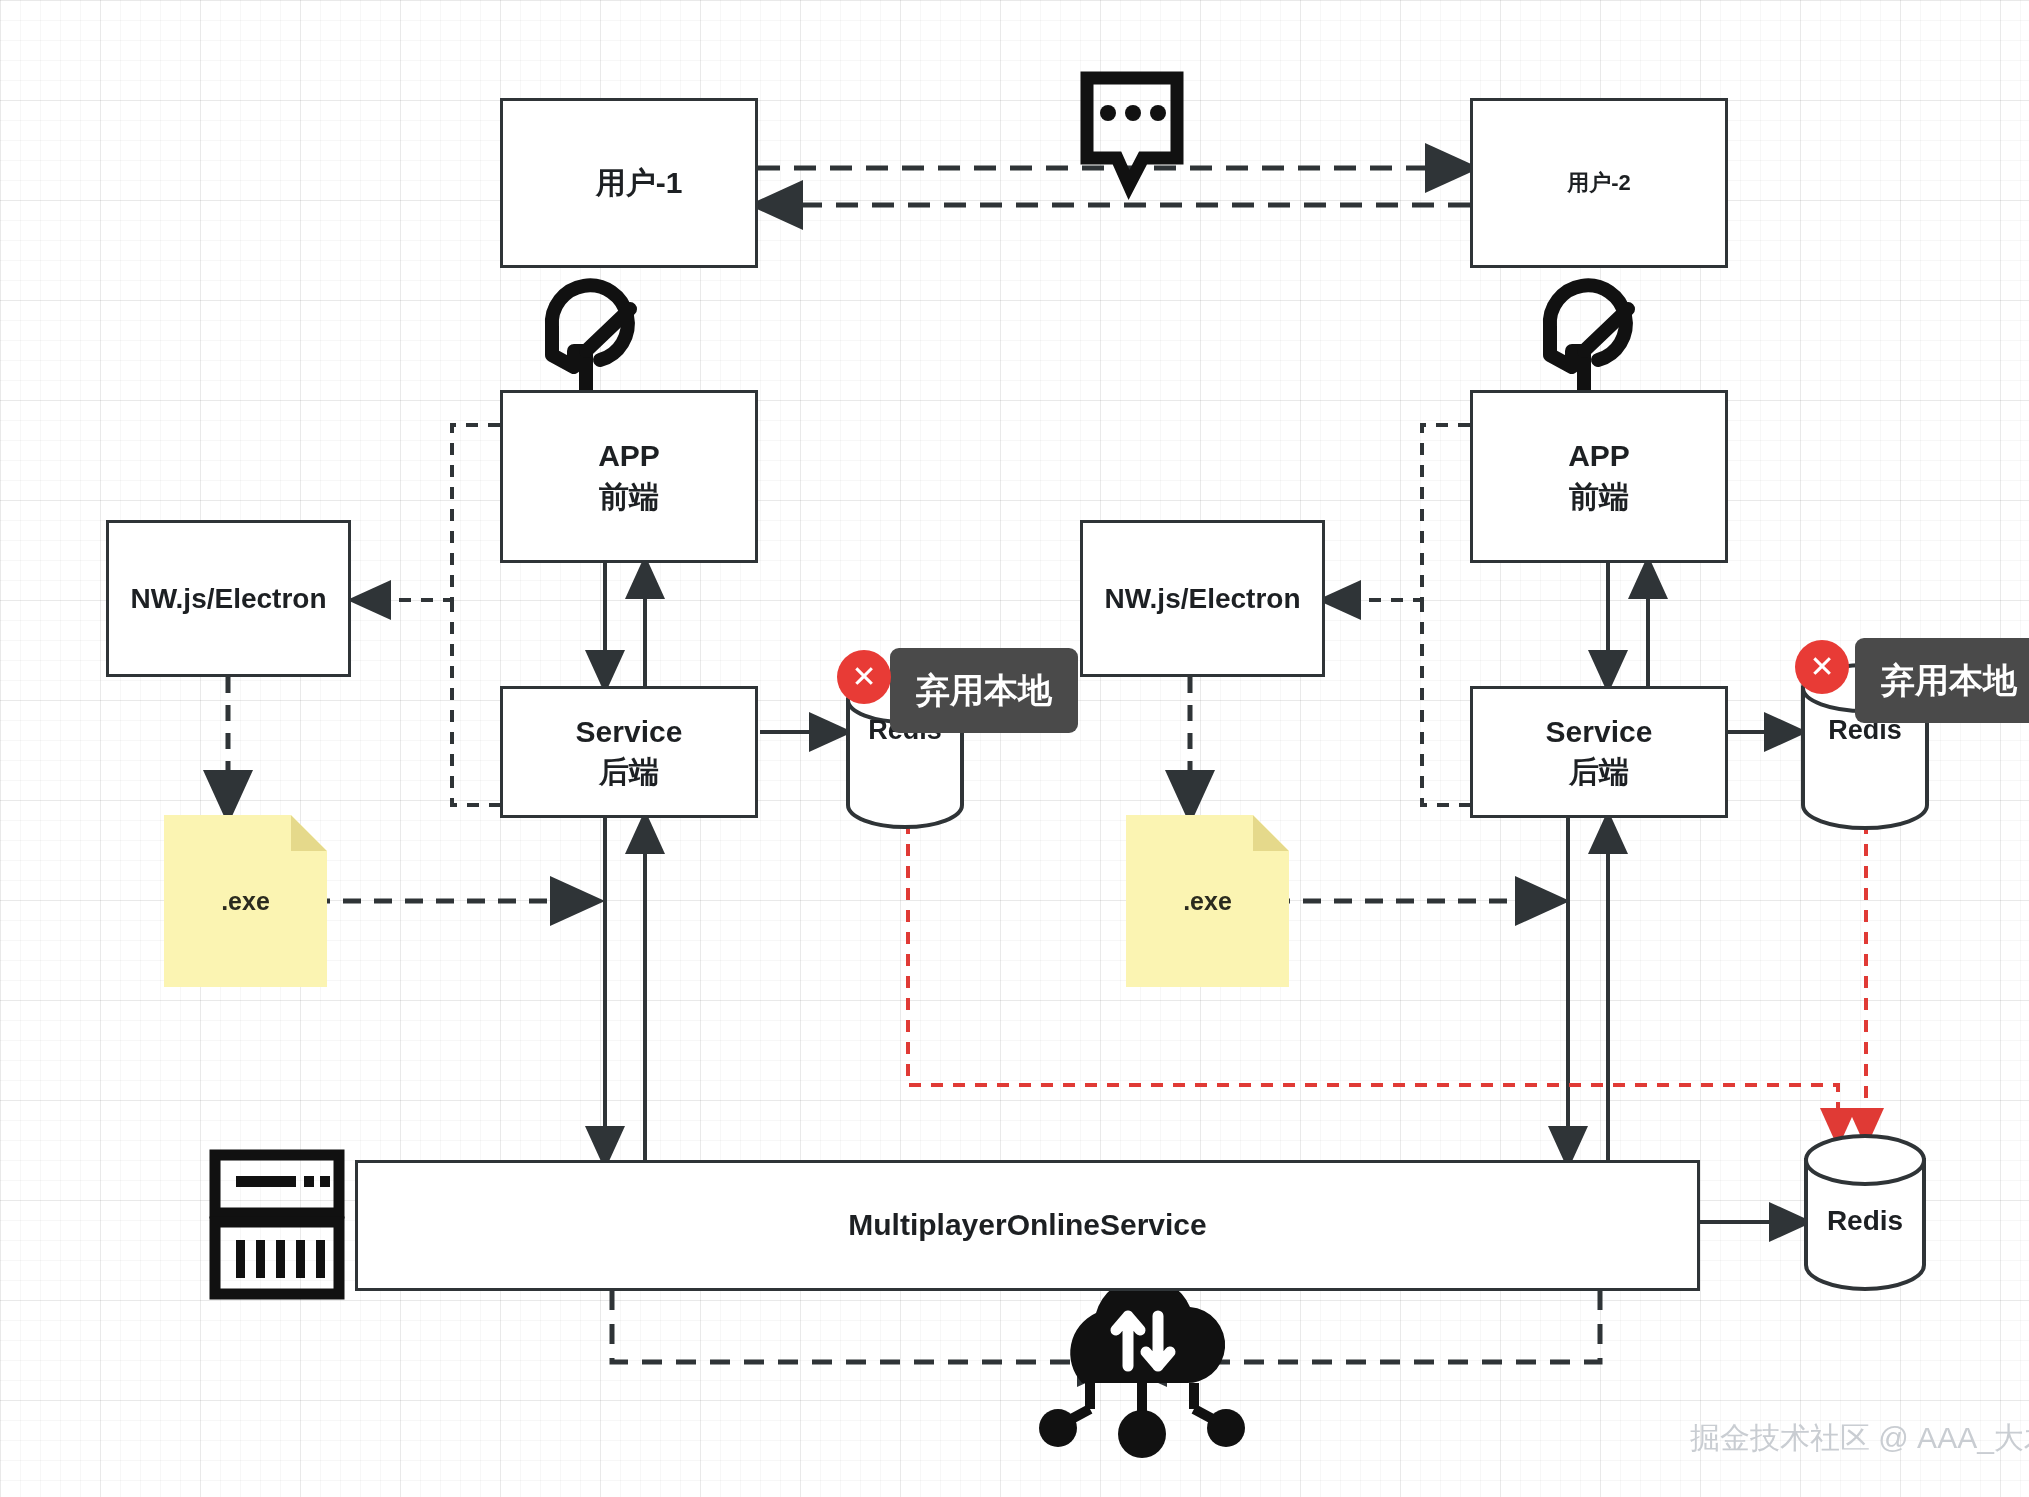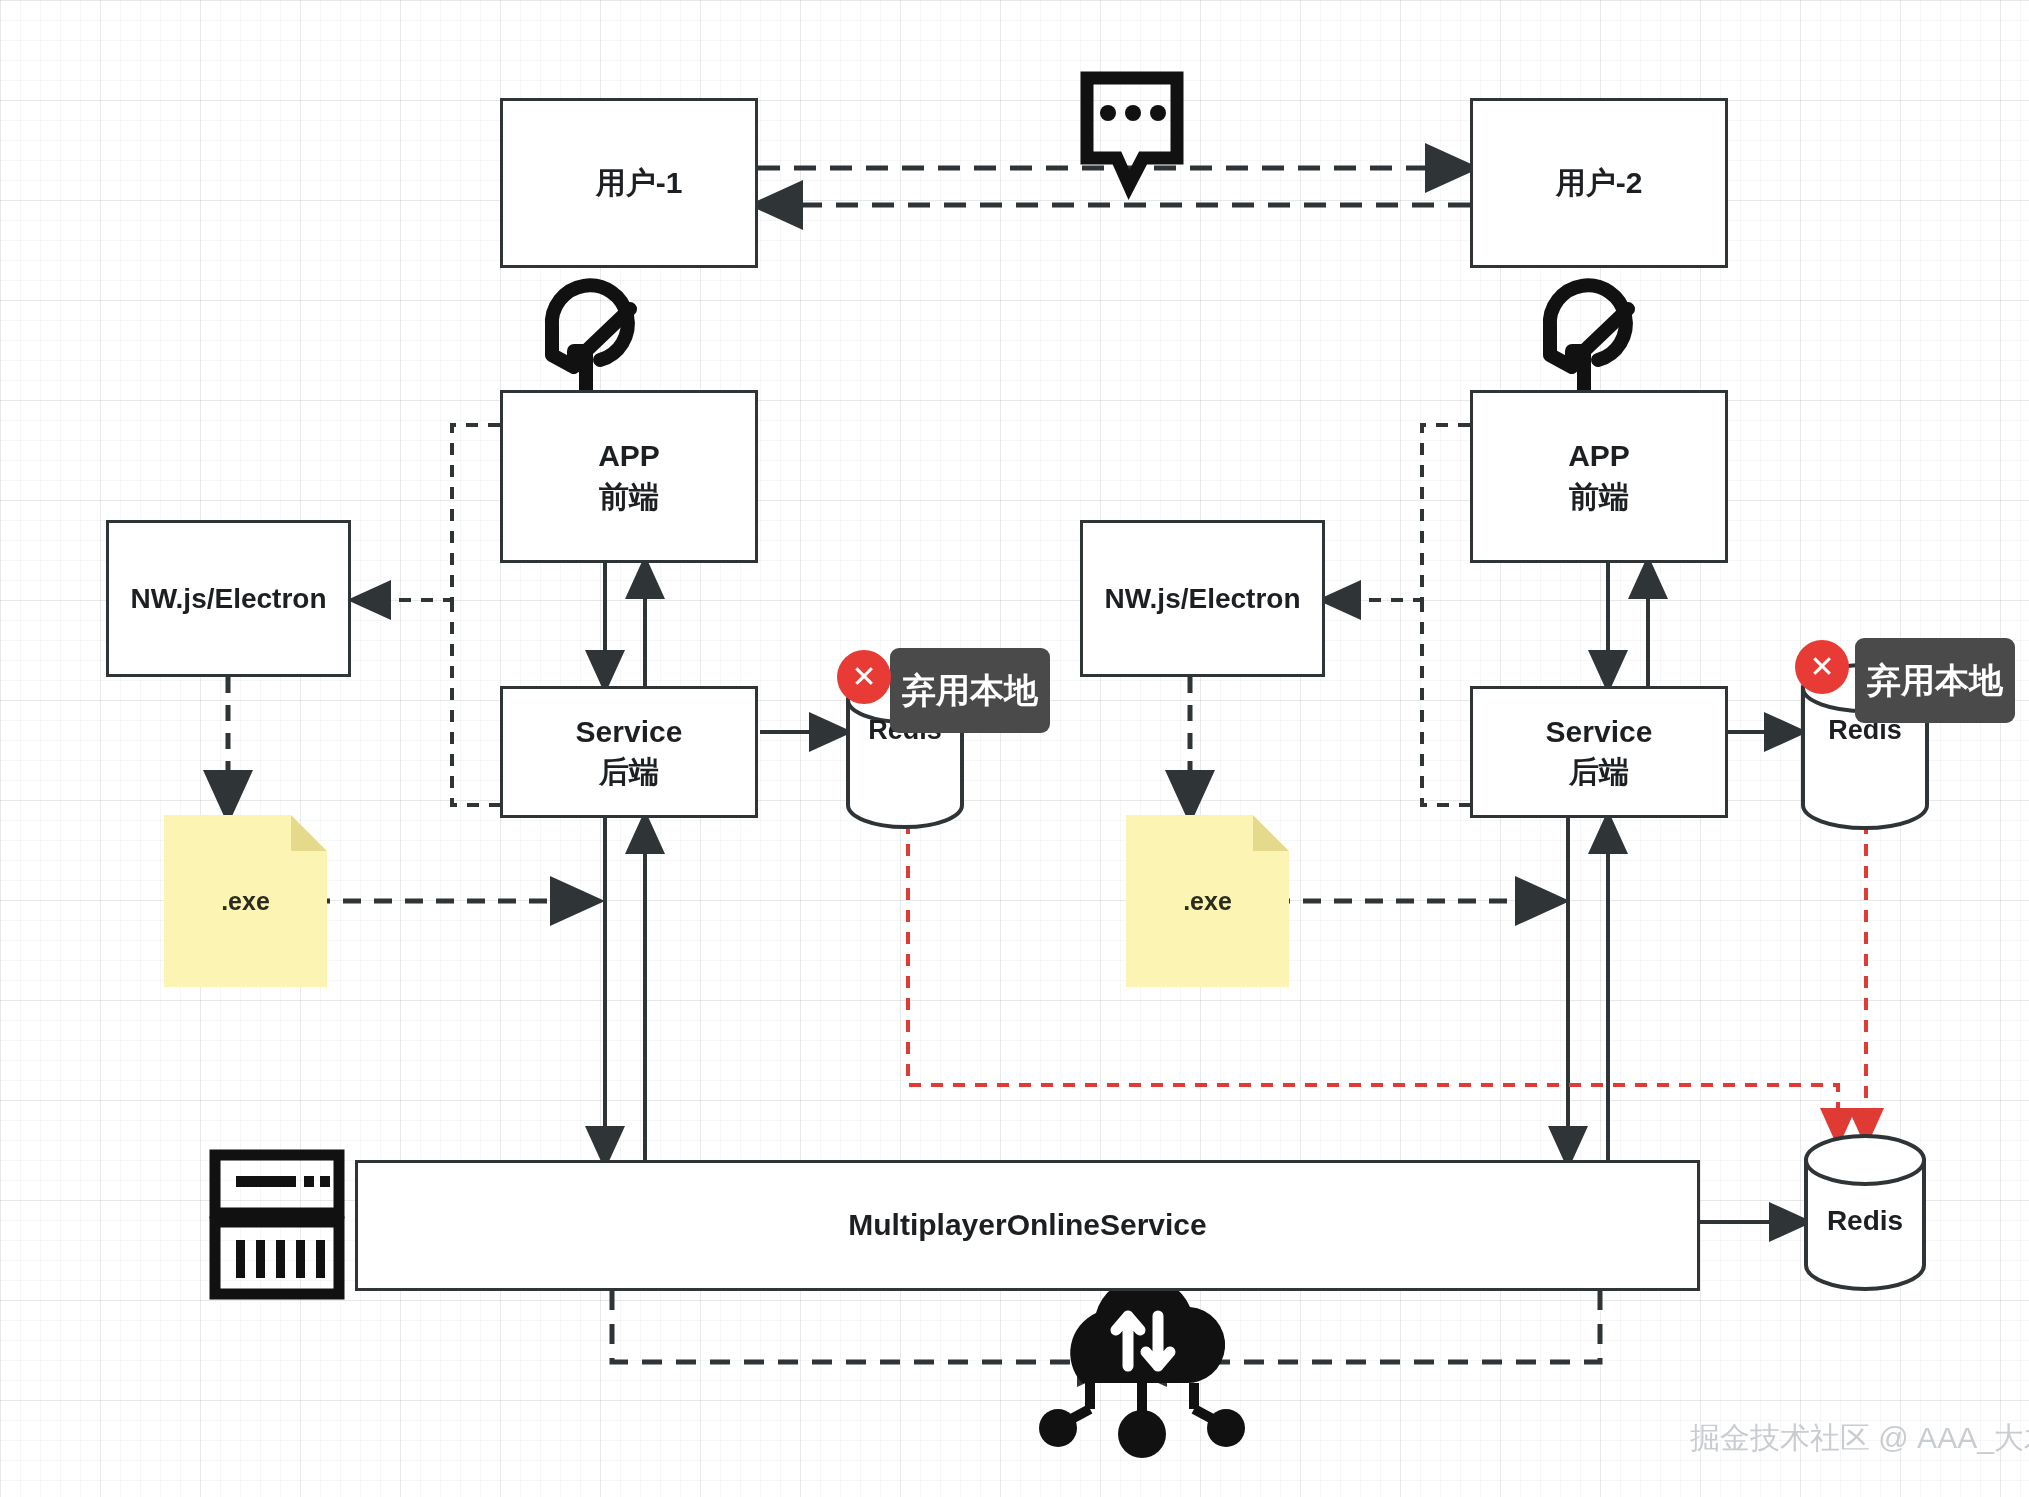--- a/index.html
+++ b/index.html
@@ -24,21 +24,21 @@
   .node .l2{font-weight:bold;}
   .note{position:absolute;box-sizing:border-box;background:#FBF4B2;
         display:flex;align-items:center;justify-content:center;
         color:#2b2b1f;font-weight:bold;font-size:25px;
         clip-path:polygon(0 0, calc(100% - 36px) 0, 100% 36px, 100% 100%, 0 100%);margin-left:16px;}
   .note-fold{position:absolute;width:36px;height:36px;top:0;right:0;
         background:#E5D98B;clip-path:polygon(0 0,100% 100%,0 100%);}
   .cyl-label{position:absolute;color:#1d2023;font-weight:bold;text-align:center;width:100%;}
   .tooltip{position:absolute;background:#4a4a4a;border-radius:9px;color:#fff;
         font-size:34px;font-weight:bold;display:flex;align-items:center;
-        padding:0 12px;box-sizing:border-box;white-space:nowrap;}
+        padding:0 26px;box-sizing:border-box;white-space:nowrap;}
   .badge-x{position:absolute;border-radius:50%;background:#e83b36;
         display:flex;align-items:center;justify-content:center;color:#fff;
         font-size:30px;font-weight:bold;line-height:1;}
   .watermark{position:absolute;color:#c9cdd2;font-size:30px;white-space:nowrap;}
 </style>
 </head>
 <body>
 
 <div id="canvas">
 
@@ -149,21 +149,21 @@
       <circle cx="1058" cy="1428" r="19" fill="#111"></circle>
       <circle cx="1142" cy="1434" r="24" fill="#111"></circle>
       <circle cx="1226" cy="1428" r="19" fill="#111"></circle>
     </g>
   </svg>
 
   <div class="node" style="left:500px;top:98px;width:258px;height:170px;font-size:30px;padding-left:20px;">
     <span>用户-1</span>
   </div>
 
-  <div class="node" style="left:1470px;top:98px;width:258px;height:170px;font-size:30px;text-align:center;">
+  <div class="node" style="left:1470px;top:98px;width:258px;height:170px;font-size:22px;text-align:center;">
     <span>用户-2</span>
   </div>
 
   <div class="node" style="left:500px;top:390px;width:258px;height:173px;font-size:30px;">
     <span>APP</span>
     <span class="l2">前端</span>
   </div>
 
   <div class="node" style="left:1470px;top:390px;width:258px;height:173px;font-size:30px;">
     <span>APP</span>

